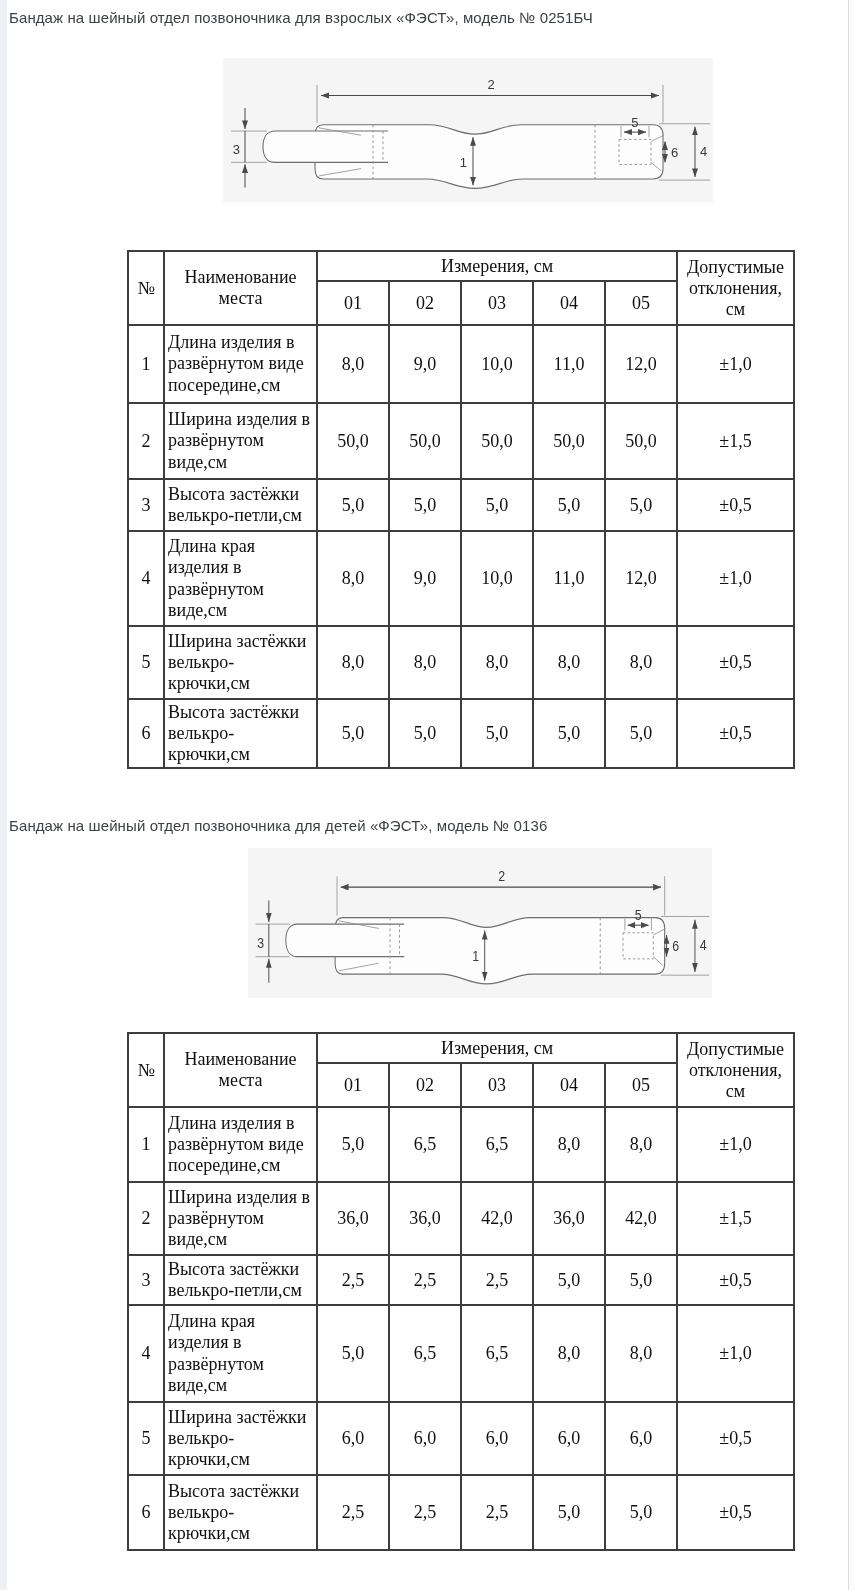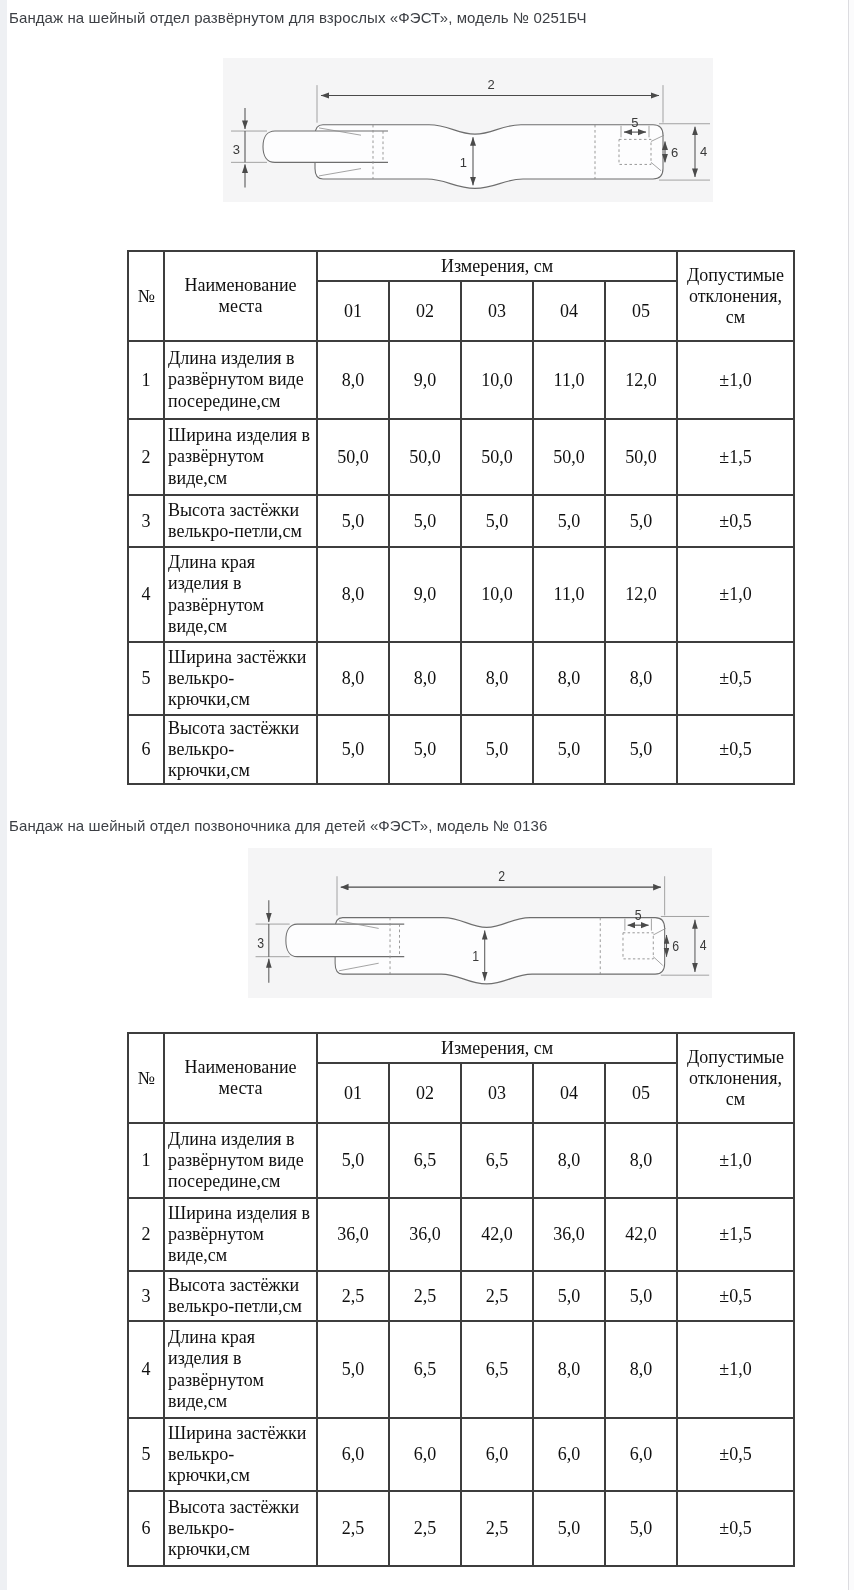--- a/index.html
+++ b/index.html
@@ -24,41 +24,41 @@
   table.spec{
     position:absolute;left:127px;width:666px;border-collapse:collapse;table-layout:fixed;
     font-family:"Liberation Serif",serif;font-size:18px;color:#101010;
   }
   #table1{top:250px;}
   #table2{top:1032px;}
   table.spec td{border:2px solid #3d3d3d;vertical-align:middle;padding:2px 3px;}
   td.c{text-align:center;}
   td.name{text-align:left;padding:3px 4px 3px 7px;line-height:1.17;}
   thead tr.h1{height:30px;}
-  thead tr.h2{height:60px;}
+  thead tr.h2{height:44px;}
   #table1 tbody tr:nth-child(1){height:78px;}
   #table1 tbody tr:nth-child(2){height:76px;}
   #table1 tbody tr:nth-child(3){height:52px;}
   #table1 tbody tr:nth-child(4){height:95px;}
   #table1 tbody tr:nth-child(5){height:73px;}
   #table1 tbody tr:nth-child(6){height:62px;}
   #table2 tbody tr:nth-child(1){height:75px;}
   #table2 tbody tr:nth-child(2){height:73px;}
   #table2 tbody tr:nth-child(3){height:50px;}
   #table2 tbody tr:nth-child(4){height:97px;}
   #table2 tbody tr:nth-child(5){height:73px;}
   #table2 tbody tr:nth-child(6){height:75px;}
 </style>
 </head>
 <body>
 
 <div class="left-strip"></div>
 <div class="right-strip"></div>
 
-<div id="title1" class="doc-title">Бандаж на шейный отдел развёрнутом для взрослых «ФЭСТ», модель № 0251БЧ</div>
+<div id="title1" class="doc-title">Бандаж на шейный отдел позвоночника для взрослых «ФЭСТ», модель № 0251БЧ</div>
 
 <div id="fig1" class="figure">
   <svg viewBox="0 0 490 138" preserveAspectRatio="none">
     <defs>
       <marker id="arr" markerUnits="userSpaceOnUse" markerWidth="9" markerHeight="8" refX="8.2" refY="3" orient="auto-start-reverse">
         <path d="M0,0 L8.5,3 L0,6 Z" fill="#4a4a4a"></path>
       </marker>
     </defs>
 
     <path class="part" d="M100,64 L206,64 C226,64 234,73 252,73 C270,73 278,64 298,64 L430,64 Q440,64 440,74 L440,106 Q440,116 430,116 L300,116 C281,116 272,125 252,125 C232,125 223,116 204,116 L100,116 Q92,116 92,106 L92,74 Q92,64 100,64 Z"></path>

